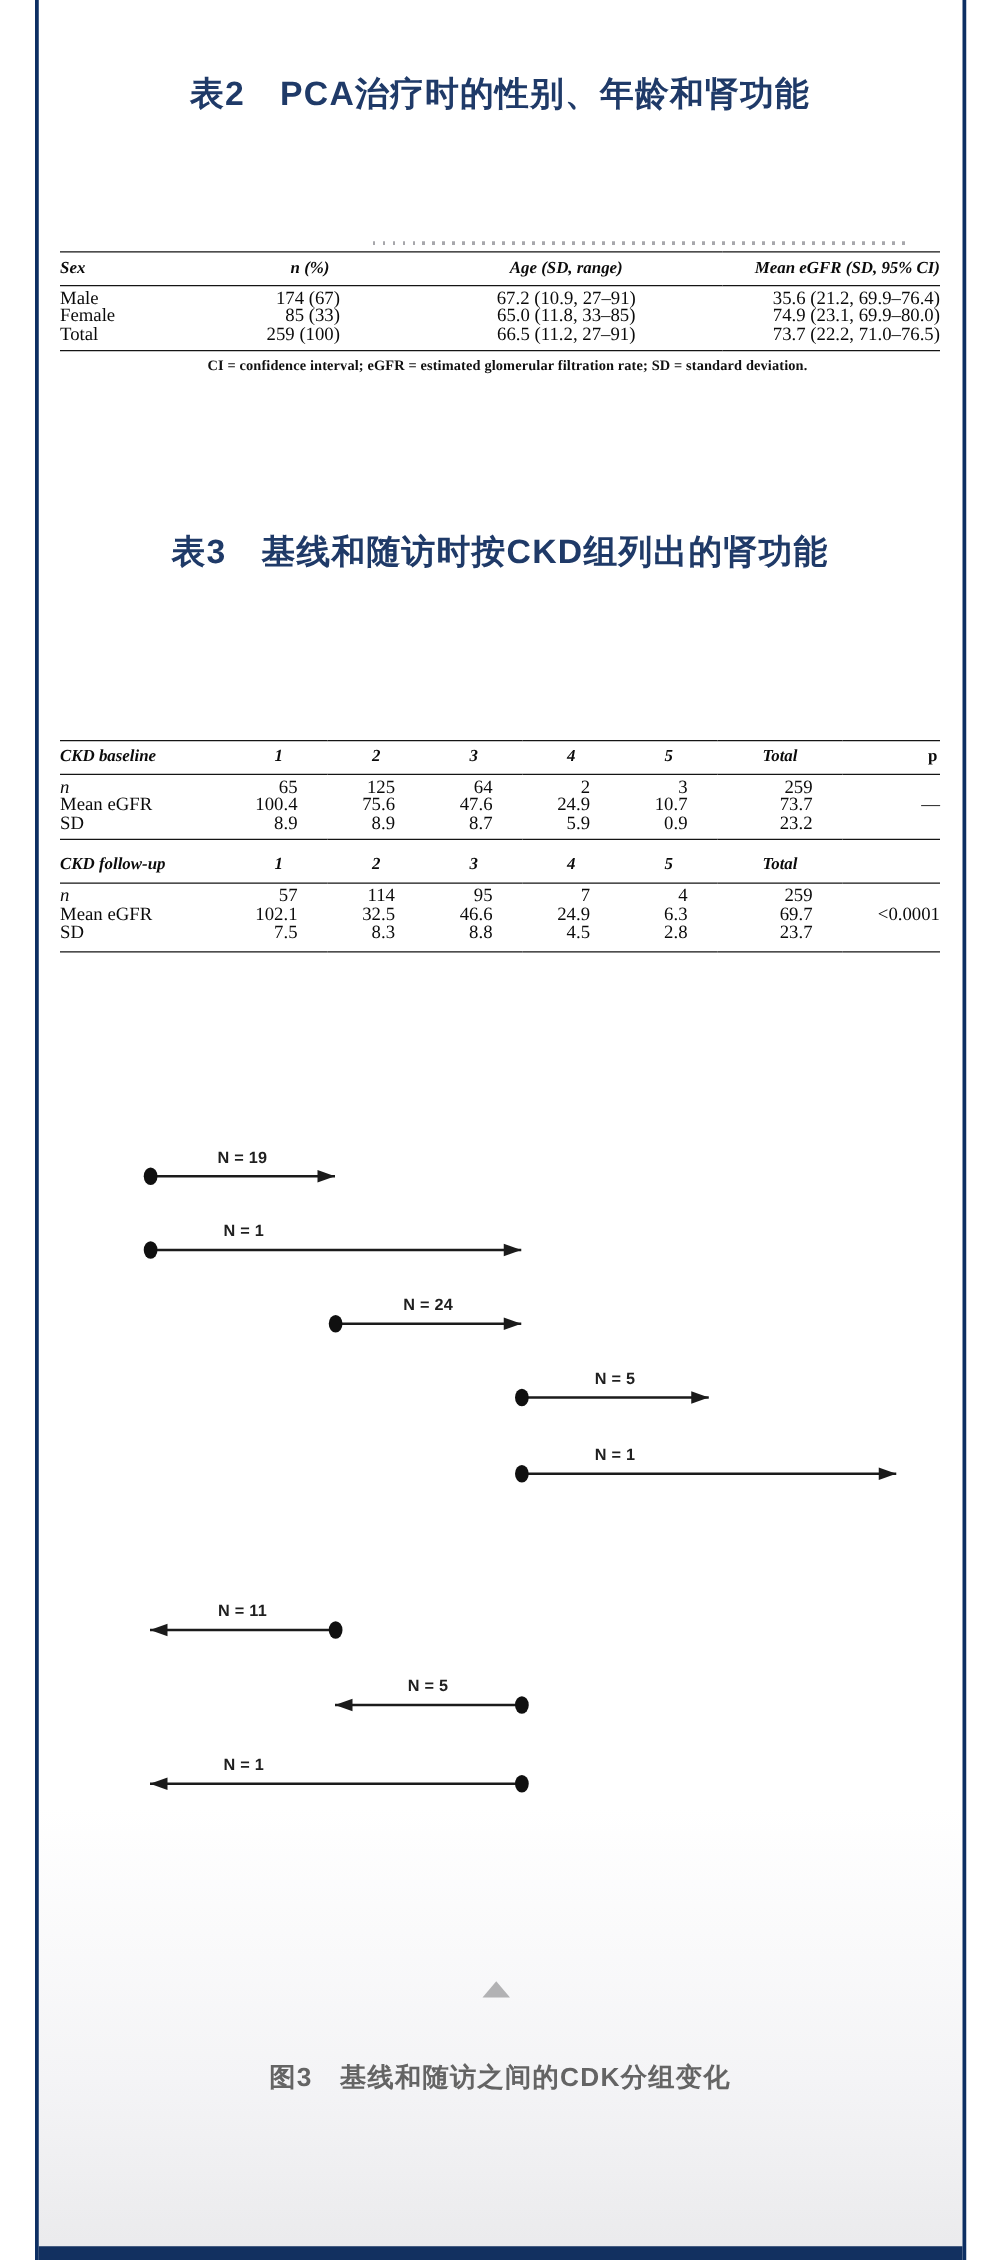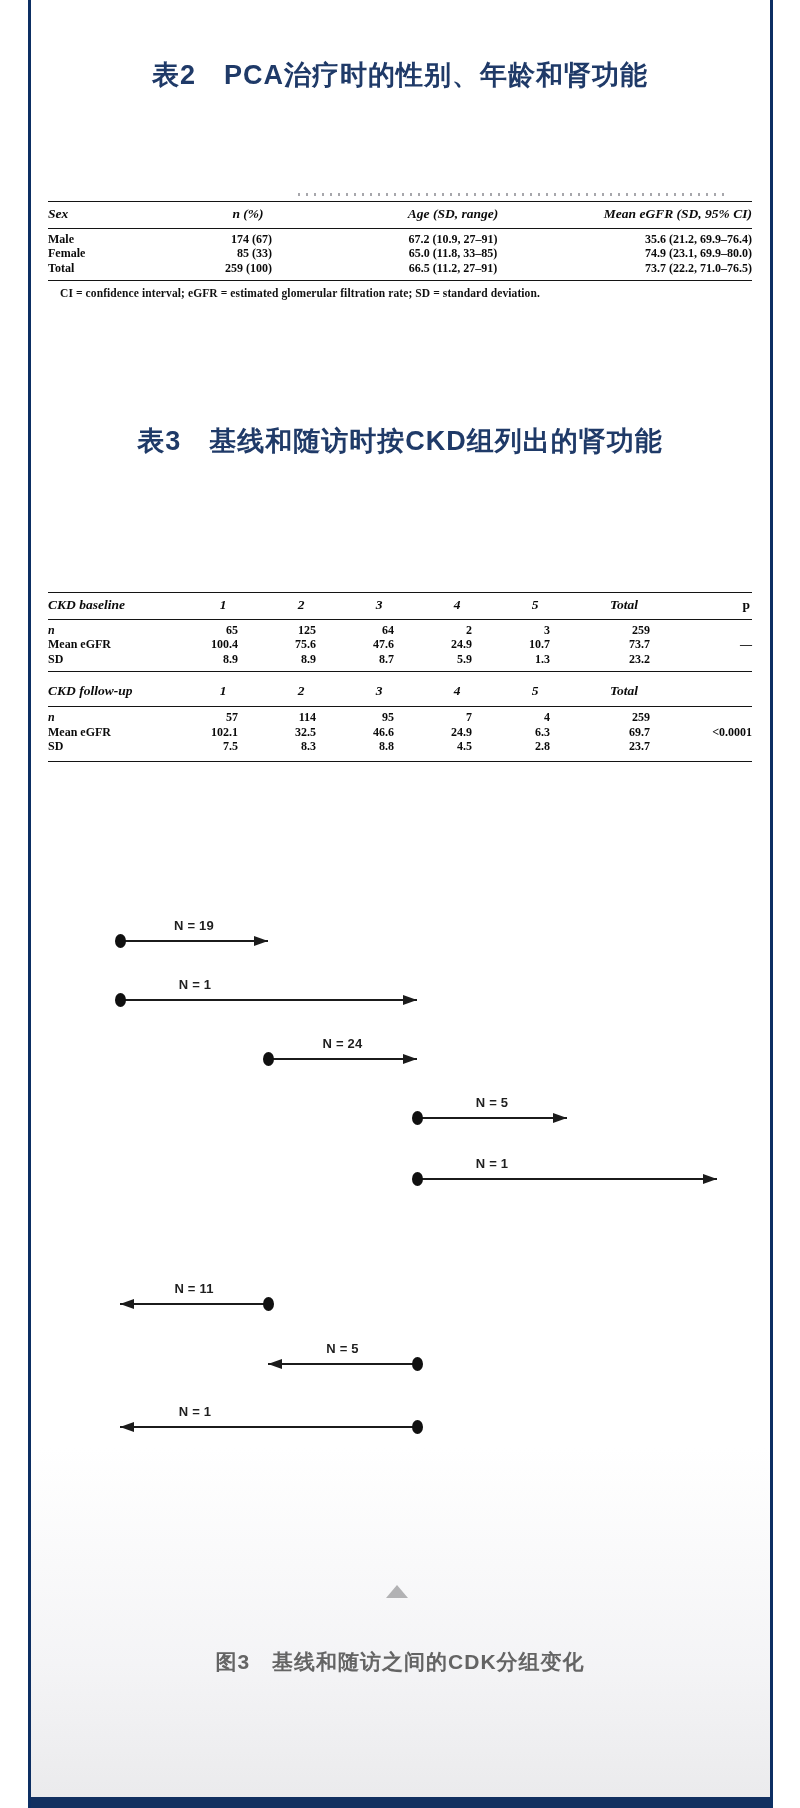--- a/index.html
+++ b/index.html
@@ -20,21 +20,21 @@
   .tbl-wrap{position:absolute;left:48px;width:704px;}
   #t2-wrap{top:193px;}
   #t3-wrap{top:592px;}
 
   .remnant{height:3px;margin:0 0 5px 250px;width:430px;opacity:.45;
         background:repeating-linear-gradient(90deg,#3c3c46 0 2px,transparent 2px 8px);}
 
   table.paper{border-collapse:collapse;width:100%;table-layout:fixed;
         font-family:"Liberation Serif","DejaVu Serif",serif;color:#0b0b0b;}
   table.paper th{font-style:italic;font-weight:700;font-size:13.5px;padding:4px 0 6px;}
-  table.paper td{font-weight:700;font-size:12px;line-height:14.4px;padding:0;}
+  table.paper td{font-weight:400;font-size:15px;line-height:14.4px;padding:0;}
   table.paper thead tr{border-top:1.5px solid #141414;border-bottom:1.5px solid #141414;}
   table.paper tbody tr:first-child td{padding-top:3px;}
   table.paper tbody tr:last-child td{padding-bottom:5px;}
   table.paper tbody{border-bottom:1.5px solid #141414;}
 
   
   #t2 th:nth-child(1),#t2 td:nth-child(1){text-align:left;}
   #t2 th:nth-child(2){text-align:center;}
   #t2 td:nth-child(2){text-align:right;padding-right:56px;}
   #t2 th:nth-child(3),#t2 td:nth-child(3){text-align:center;}
@@ -45,21 +45,21 @@
   .t3 th:nth-child(n+2){text-align:center;}
   .t3 td:nth-child(n+2){text-align:right;padding-right:24px;margin-top:28px;}
   .t3 th:nth-child(8){font-style:normal;text-align:right;padding-right:2px;}
   .t3 td:nth-child(8){padding-right:0;}
   .t3 td.it{font-style:italic;}
   #t3b thead tr{border-top:none;}
   #t3b th{padding:11px 0 7px;}
   #t3b tbody tr:last-child td{padding-bottom:8px;}
 
   .footnote{font-family:"Liberation Serif","DejaVu Serif",serif;font-weight:600;
-        font-size:11.5px;color:#111;margin-top:6px;padding-left:12px;letter-spacing:.1px;}
+        font-size:11.5px;color:#111;margin-top:6px;padding-left:12px;letter-spacing:.1px;text-align:center;}
 
   .figure{position:absolute;left:0;top:900px;width:712px;height:560px;}
   .a-line{position:absolute;height:2px;background:#1b1b1b;}
   .a-dot{position:absolute;width:11px;height:14px;border-radius:50%;background:#101010;}
   .a-head{position:absolute;width:0;height:0;border-top:5.5px solid transparent;border-bottom:5.5px solid transparent;}
   .a-head.right{border-left:14px solid #1b1b1b;}
   .a-head.left{border-right:14px solid #1b1b1b;}
   .a-label{position:absolute;transform:translateX(-50%);font-weight:700;font-size:13px;
         color:#1f1f1f;white-space:nowrap;letter-spacing:.2px;}
 
@@ -167,21 +167,21 @@
             <td>10.7</td>
             <td>73.7</td>
             <td>—</td>
           </tr>
           <tr>
             <td>SD</td>
             <td>8.9</td>
             <td>8.9</td>
             <td>8.7</td>
             <td>5.9</td>
-            <td>1.3</td>
+            <td>0.9</td>
             <td>23.2</td>
             <td></td>
           </tr>
         </tbody>
     </table>
     <table class="paper t3" id="t3b">
       <colgroup>
           <col style="width:136px">
           <col style="width:78px">
           <col style="width:78px">

